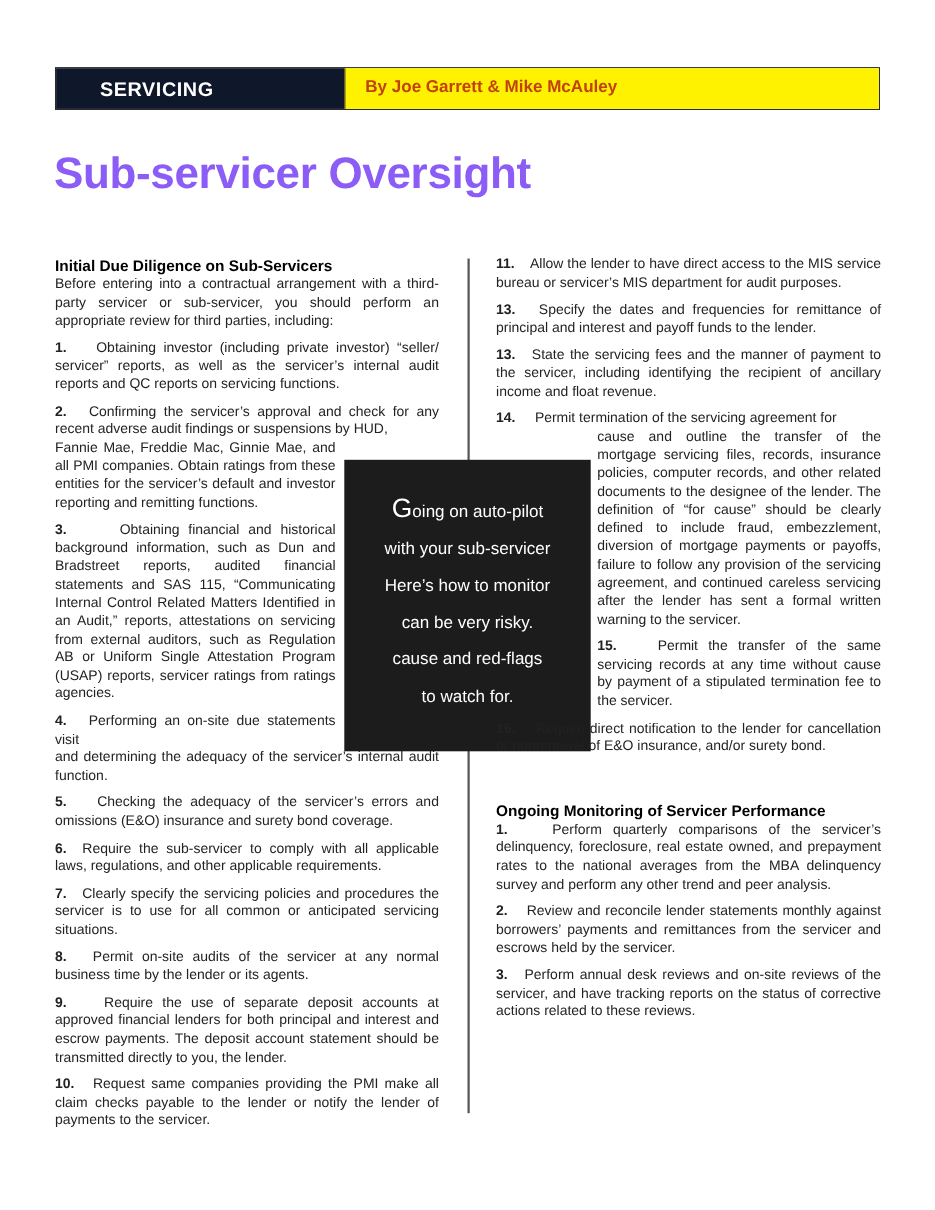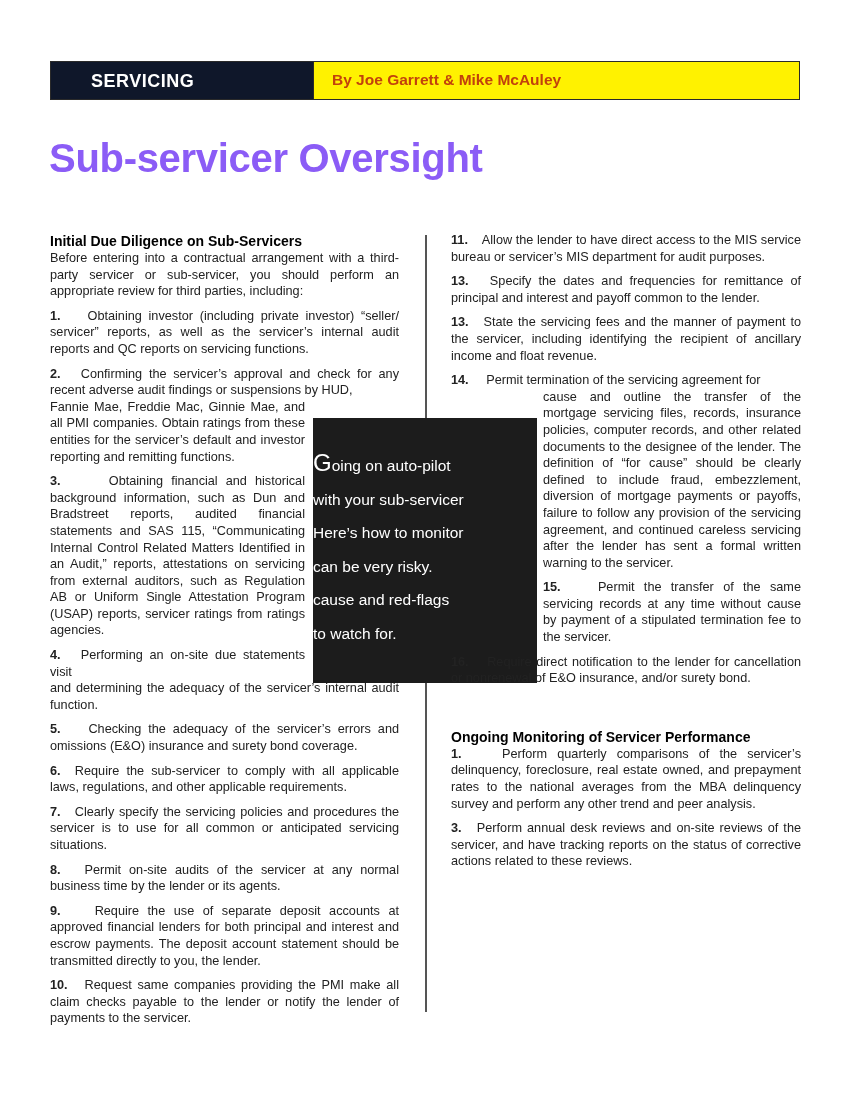--- a/index.html
+++ b/index.html
@@ -16,21 +16,21 @@
   .col-left { left: 50px; top: 233px; width: 349px; }
   .col-right { left: 451px; top: 232px; width: 350px; }
 
   .divider { position: absolute; left: 425px; top: 235px; width: 2px; height: 777px; background: #555; }
 
   .heading { font-weight: bold; font-size: 14px; line-height: 17px; color: #000000; text-align: left; }
   .para { margin-bottom: 8px; }
   .para.gap { margin-top: 0; }
   .num { font-weight: bold; }
 
-  .pullquote { position: absolute; left: 313px; top: 418px; width: 224px; height: 265px; background: #1c1c1c; color: #ffffff; font-size: 15.5px; line-height: 33.5px; padding-top: 28px; }
+  .pullquote { position: absolute; left: 313px; top: 418px; width: 224px; height: 265px; background: #1c1c1c; color: #ffffff; text-align: center; font-size: 15.5px; line-height: 33.5px; padding-top: 28px; }
   .pullquote .big-g { font-size: 24px; }
 
   
   .wrap-left { width: 255px; }
   .wrap-right { margin-left: 92px; }
   .p14-first { text-align: justify; }
 </style>
 </head>
 <body>
 
@@ -112,21 +112,21 @@
 </div>
 
 <div class="col col-right">
   <p class="para">
     <span class="num">11.</span>&nbsp;&nbsp;&nbsp;
     <span>Allow the lender to have direct access to the MIS service bureau or servicer’s MIS department for audit purposes.</span>
   </p>
 
   <p class="para">
     <span class="num">13.</span>&nbsp;&nbsp;
-    <span>Specify the dates and frequencies for remittance of principal and interest and payoff common to the lender.</span>
+    <span>Specify the dates and frequencies for remittance of principal and interest and payoff funds to the lender.</span>
   </p>
 
   <p class="para">
     <span class="num">13.</span>&nbsp;&nbsp;
     <span>State the servicing fees and the manner of payment to the servicer, including identifying the recipient of ancillary income and float revenue.</span>
   </p>
 
   <p class="para">
     <span style="display:block;" class="p14-first">
       <span class="num">14.</span>&nbsp;&nbsp;&nbsp;&nbsp;
@@ -147,18 +147,22 @@
 
   <div style="height:34px;"></div>
 
   <div class="heading">Ongoing Monitoring of Servicer Performance</div>
 
   <p class="para gap">
     <span class="num">1.</span>&nbsp;&nbsp;&nbsp;
     <span>Perform quarterly comparisons of the servicer’s delinquency, foreclosure, real estate owned, and prepayment rates to the national averages from the MBA delinquency survey and perform any other trend and peer analysis.</span>
   </p>
 
+  <p class="para">
+    <span class="num">2.</span>&nbsp;&nbsp;&nbsp;
+    <span>Review and reconcile lender statements monthly against borrowers’ payments and remittances from the servicer and escrows held by the servicer.</span>
+  </p>
 
   <p class="para">
     <span class="num">3.</span>&nbsp;&nbsp;
     <span>Perform annual desk reviews and on-site reviews of the servicer, and have tracking reports on the status of corrective actions related to these reviews.</span>
   </p>
 </div>
 
 </body></html>

